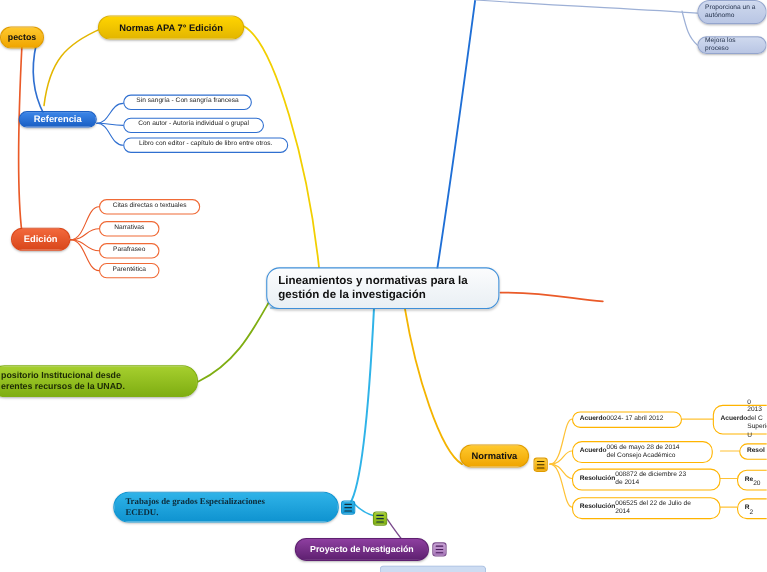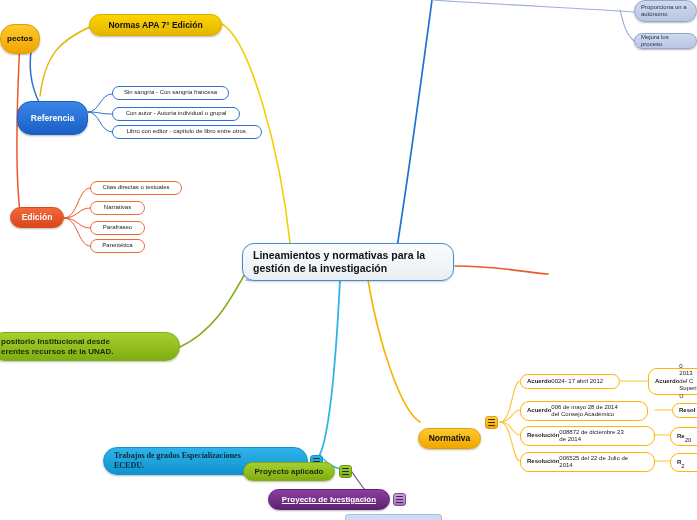--- a/index.html
+++ b/index.html
@@ -39,21 +39,21 @@
   .b-main{background:linear-gradient(#3c86e8,#1a5fc4);border:1px solid #1a5fc4;color:#fff;}
   .b-leaf{border:1.3px solid #2f6fd0;color:#222;}
   .b-cyan{background:linear-gradient(#2fb3e8,#0f93d0);border:1px solid #0f93d0;color:#0d2b3a;}
   .b-soft{background:linear-gradient(#cfd9ee,#b9c6e4);border:1px solid #94a5cd;color:#22304a;font-weight:normal;font-size:6px;}
   
   .o-main{background:linear-gradient(#f2683c,#d9471b);border:1px solid #d9471b;color:#fff;}
   .o-leaf{border:1.3px solid #f06a36;color:#222;}
   .r-node{background:linear-gradient(#ef6b3d,#d8481d);border:1px solid #d8481d;color:#fff;}
   .g-node{background:linear-gradient(#a6cf2e,#7fae12);border:1px solid #7fae12;color:#1d2a05;}
   
-  .p-node{background:linear-gradient(#8e3fa0,#5e2070);border:1px solid #5e2070;color:#fff;text-decoration:underline;}
+  .p-node{background:linear-gradient(#8e3fa0,#5e2070);border:1px solid #5e2070;color:#fff;}
 
   .badge{position:absolute;width:13px;height:13px;border-radius:3px;
          display:flex;flex-direction:column;justify-content:center;
          align-items:center;gap:1.5px;box-sizing:border-box;}
   .badge i{display:block;width:7px;height:1.3px;background:#3a2a00;border-radius:1px;}
   .badge.by{background:linear-gradient(#ffce3a,#f2a800);border:1px solid #e09c00;}
   .badge.bg{background:linear-gradient(#a6cf2e,#7fae12);border:1px solid #6f9c17;}
   .badge.bc{background:linear-gradient(#2fb3e8,#0f93d0);border:1px solid #0f93d0;}
   .badge.bp{background:linear-gradient(#c9a3d6,#a877ba);border:1px solid #7a4a8c;}
   .badge.bg i,.badge.bc i{background:#13303f;}
@@ -113,23 +113,23 @@
 
       <path d="M 246,280 L 440,280" stroke="#3d9fe0" stroke-width="1.1"></path>
     </g>
   </svg>
 
   <div class="node central">Lineamientos y normativas para la
 gestión de la investigación</div>
 
   <div class="node pill y-main" style="left:89px;top:14px;width:133px;height:22px;">Normas APA 7° Edición</div>
 
-  <div class="node pill y-node" style="left:0px;top:24px;width:40px;height:30px;font-size:8px;">pectos</div>
-
-  <div class="node pill b-main" style="left:17px;top:101px;width:71px;height:34px;">Referencia</div>
+  <div class="node pill y-node" style="left:0px;top:24px;width:40px;height:20px;font-size:8px;">pectos</div>
+
+  <div class="node pill b-main" style="left:17px;top:101px;width:71px;height:15px;">Referencia</div>
 
   <div class="node pill-sm b-leaf" style="left:112px;top:86px;width:117px;height:14px;">Sin sangría - Con sangría francesa</div>
   <div class="node pill-sm b-leaf" style="left:112px;top:107px;width:128px;height:14px;">Con autor - Autoría individual o grupal</div>
   <div class="node pill-sm b-leaf" style="left:112px;top:125px;width:150px;height:14px;">Libro con  editor - capítulo de libro entre otros.</div>
 
   <div class="node pill o-main" style="left:10px;top:207px;width:54px;height:21px;">Edición</div>
 
   <div class="node pill-sm o-leaf" style="left:90px;top:181px;width:92px;height:14px;">Citas directas o textuales</div>
   <div class="node pill-sm o-leaf" style="left:90px;top:201px;width:55px;height:14px;">Narrativas</div>
   <div class="node pill-sm o-leaf" style="left:90px;top:221px;width:55px;height:14px;">Parafraseo</div>
@@ -139,21 +139,21 @@
   <div class="node pill g-node" style="left:-10px;top:332px;width:190px;height:29px;
        justify-content:flex-start;text-align:left;font-size:8px;padding-left:10px;">positorio Institucional desde
 erentes recursos de la UNAD.</div>
 
   <div class="node pill b-soft" style="left:634px;top:0px;width:63px;height:22px;
        justify-content:flex-start;text-align:left;padding-left:6px;">Proporciona un a
 autónomo</div>
   <div class="node pill b-soft" style="left:634px;top:33px;width:63px;height:16px;
        justify-content:flex-start;text-align:left;padding-left:6px;">Mejora los proceso</div>
 
-  <div class="node pill y-node" style="left:418px;top:428px;width:63px;height:21px;font-size:8.5px;text-align:center;">Normativa</div>
+  <div class="node pill y-node" style="left:418px;top:404px;width:63px;height:21px;font-size:8.5px;text-align:center;">Normativa</div>
   <div class="badge by" style="left:485px;top:416px;">
       <i></i>
       <i></i>
       <i></i>
     </div>
 
   <div class="node pill-sm y-leaf b2" style="left:520px;top:374px;width:100px;height:15px;
        justify-content:flex-start;text-align:left;">
     <span style="font-weight:bold">Acuerdo</span><span> 0024- 17 abril 2012</span>
   </div>
@@ -199,21 +199,20 @@
 
   <div class="node pill b-cyan" style="left:103px;top:447px;width:205px;height:28px;
        justify-content:flex-start;text-align:left;font-size:8px;padding-left:10px;font-family:Liberation Serif, serif;">Trabajos de grados Especializaciones
 ECEDU.</div>
   <div class="badge bc" style="left:310px;top:455px;">
       <i></i>
       <i></i>
       <i></i>
     </div>
 
-  <div class="node pill g-node" style="left:243px;top:462px;width:92px;height:19px;font-size:8px;">Proyecto aplicado</div>
   <div class="badge bg" style="left:339px;top:465px;">
       <i></i>
       <i></i>
       <i></i>
     </div>
 
   <div class="node pill p-node" style="left:268px;top:489px;width:122px;height:21px;font-size:8px;">Proyecto de Ivestigación</div>
   <div class="badge bp" style="left:393px;top:493px;">
       <i></i>
       <i></i>

